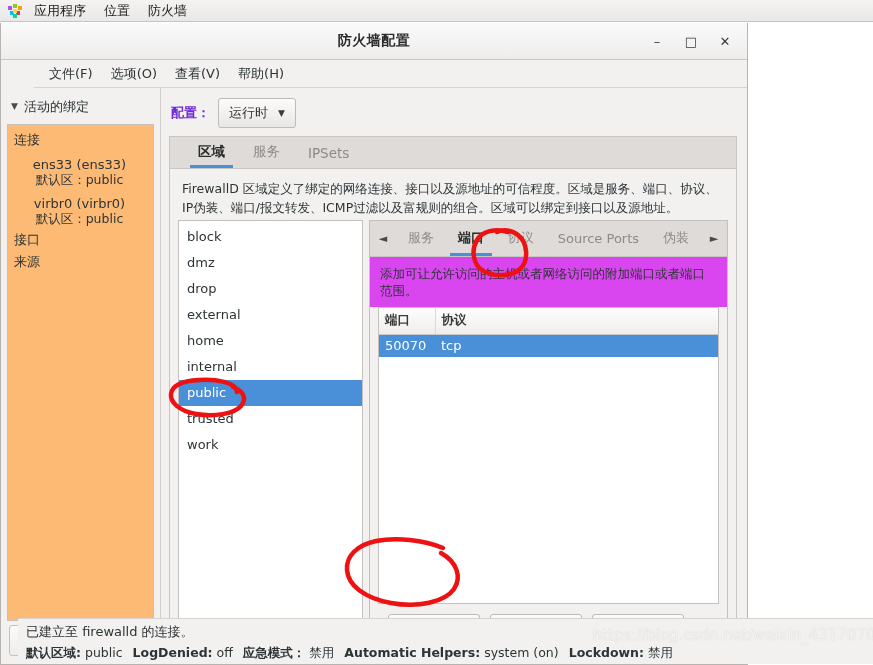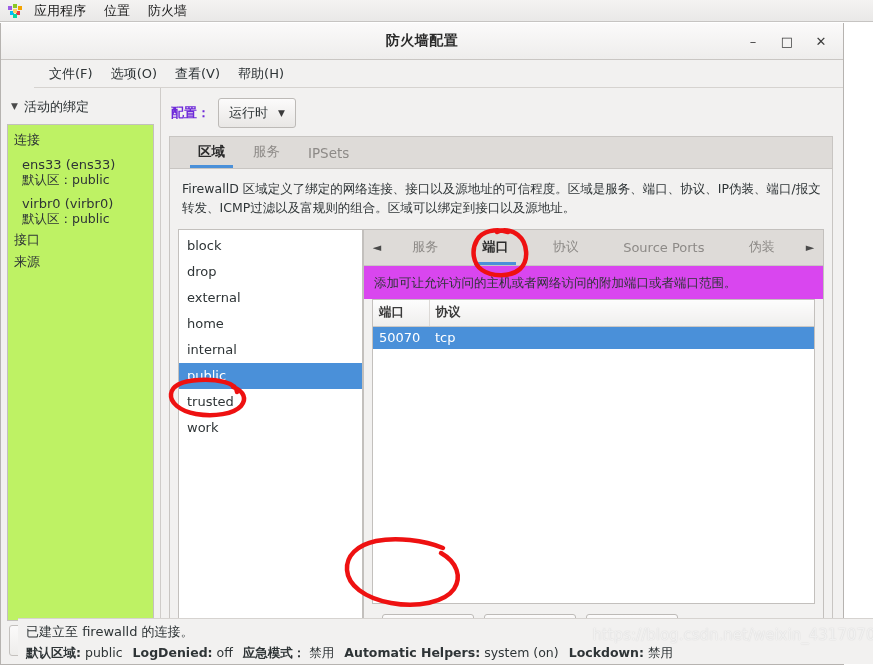--- a/index.html
+++ b/index.html
@@ -32,21 +32,21 @@
   #apps-icon {
     width: 16px; height: 16px;
     margin: 0 2px 0 3px;
     flex: 0 0 auto;
   }
 
   
   #app-window {
     position: absolute;
     left: 0; top: 23px;
-    width: 844px; height: 642px;
+    width: 748px; height: 642px;
     background: #f2f1f0;
     border: 1px solid #b6b3b0;
     border-top: none;
   }
   #titlebar {
     position: relative;
     height: 37px;
     background: linear-gradient(#fbfafa, #eeedec);
     border-bottom: 1px solid #c9c6c3;
     display: flex; align-items: center; justify-content: center;
@@ -101,31 +101,31 @@
   #bindings-header {
     display: flex; align-items: center; gap: 6px;
     font-size: 13px; color: #2e3436;
     padding: 4px 2px 8px 4px;
   }
   .expander {
     font-size: 9px; color: #4a4a4a; transform: translateY(-1px);
   }
   #bindings-list {
     flex: 1 1 auto;
-    background: #bef264;
+    background: #fdba74;
     border: 1px solid #c3c0bd;
     overflow: hidden;
     padding: 4px 0 0 0;
     margin-bottom: 4px;
   }
   .tree-group {
     font-size: 13px; color: #2e3436;
     padding: 2px 6px 2px 6px;
   }
-  .tree-child { padding: 1px 6px 1px 14px; }
+  .tree-child { padding: 1px 6px 1px 4px; text-align: center; }
   .tree-child .conn-name { font-size: 13px; color: #2e3436; }
   .tree-child .conn-zone { font-size: 12.5px; color: #2e3436; }
   .tree-spacer { height: 5px; }
 
   #change-zone-btn {
     margin: 0 0 8px 2px;
     height: 31px;
     width: 110px;
     background: linear-gradient(#fbfafa, #eeedeb);
     border: 1px solid #c4c1be;
@@ -188,23 +188,23 @@
     padding: 10px 10px 2px 12px;
     font-size: 12.5px;
     line-height: 1.55;
     color: #2e3436;
     background: #f2f1f0;
   }
 
   #zone-area {
     flex: 1 1 auto;
     display: flex;
+    gap: 6px;
     padding: 0 8px 8px 8px;
     min-height: 0;
-    margin-top: 9px;
   }
   #zone-list {
     width: 185px; flex: 0 0 185px;
     background: #ffffff;
     border: 1px solid #c3c0bd;
     padding: 3px 0;
     overflow: hidden;
     position: relative;
   }
   .zone-item {
@@ -424,20 +424,21 @@
           <div class="otab">服务</div>
           <div class="otab">IPSets</div>
         </div>
 
         <div id="zone-desc">FirewallD 区域定义了绑定的网络连接、接口以及源地址的可信程度。区域是服务、端口、协议、IP伪装、端口/报文转发、ICMP过滤以及富规则的组合。区域可以绑定到接口以及源地址。</div>
 
         <div id="zone-area">
 
           <div id="zone-list">
             <div class="zone-item">block</div>
+            <div class="zone-item">dmz</div>
             <div class="zone-item">drop</div>
             <div class="zone-item">external</div>
             <div class="zone-item">home</div>
             <div class="zone-item">internal</div>
             <div class="zone-item selected">public</div>
             <div class="zone-item">trusted</div>
             <div class="zone-item">work</div>
           </div>
 
           <div id="zone-detail">

